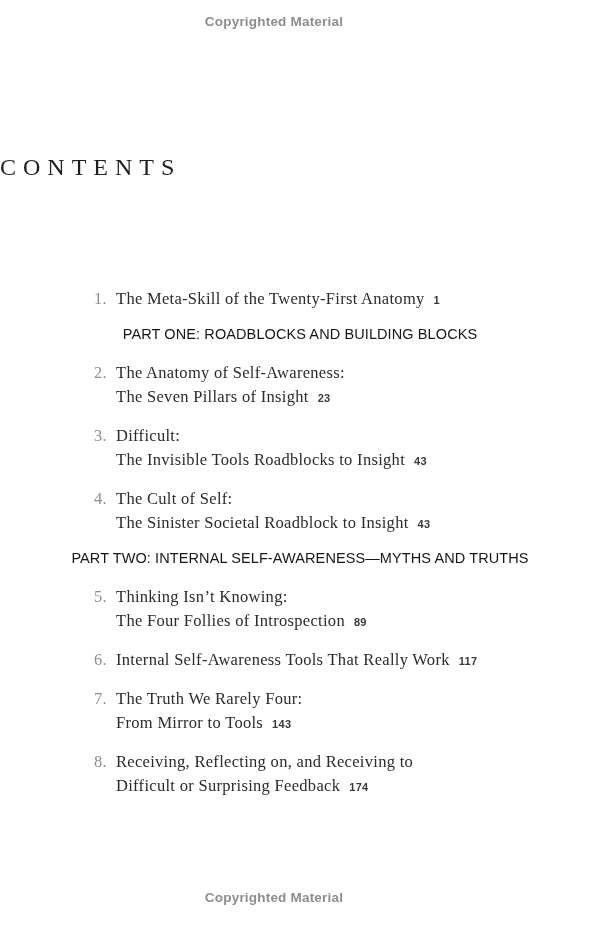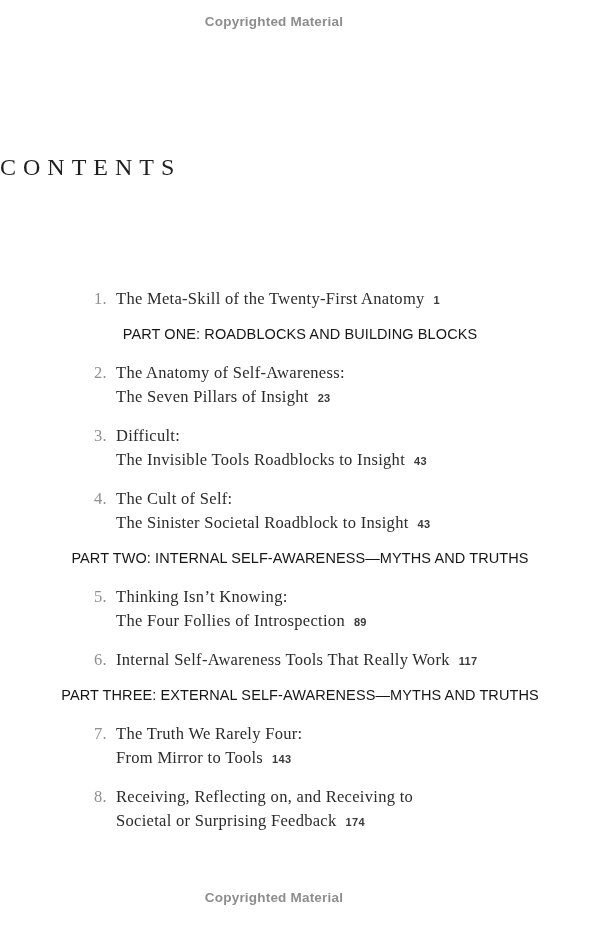--- a/index.html
+++ b/index.html
@@ -137,32 +137,31 @@
           <div class="chapter-line"><span>Thinking Isn’t Knowing:</span></div>
           <div class="chapter-line"><span>The Four Follies of Introspection</span><span class="page-number">89</span></div>
         </div>
       </div>
       <div class="toc-chapter">
         <div class="chapter-number">6.</div>
         <div class="chapter-lines">
           <div class="chapter-line"><span>Internal Self-Awareness Tools That Really Work</span><span class="page-number">117</span></div>
         </div>
       </div>
-      <div class="toc-part">PART THREE: EXTERNAL SELF-AWARENESS—MYTHS AND TRUTHS</div>
       <div class="toc-chapter">
         <div class="chapter-number">7.</div>
         <div class="chapter-lines">
           <div class="chapter-line"><span>The Truth We Rarely Four:</span></div>
           <div class="chapter-line"><span>From Mirror to Tools</span><span class="page-number">143</span></div>
         </div>
       </div>
       <div class="toc-chapter">
         <div class="chapter-number">8.</div>
         <div class="chapter-lines">
           <div class="chapter-line"><span>Receiving, Reflecting on, and Receiving to</span></div>
-          <div class="chapter-line"><span>Societal or Surprising Feedback</span><span class="page-number">174</span></div>
+          <div class="chapter-line"><span>Difficult or Surprising Feedback</span><span class="page-number">174</span></div>
         </div>
       </div>
     </div>
 
   <div class="copyright bottom">Copyrighted Material</div>
 
 </div>
 
 </body></html>

